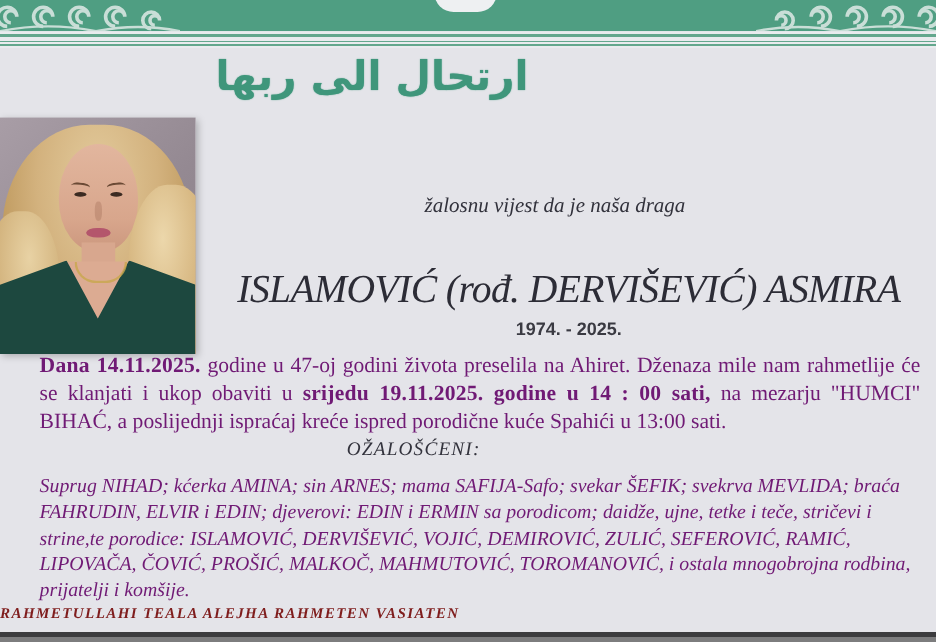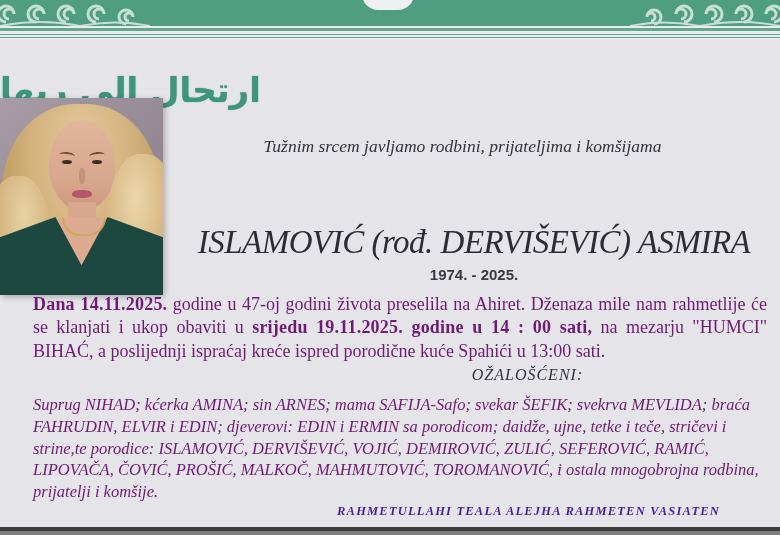--- a/index.html
+++ b/index.html
@@ -10,23 +10,23 @@
   .band{position:absolute;left:0;top:0;width:780px;height:26px;background:#4f9e82;}
   .band .notch{position:absolute;left:362px;top:-6px;width:52px;height:16px;background:#eef0f2;
                border-radius:0 0 26px 26px;}
   .corner-orn{position:absolute;top:0;height:26px;width:150px;opacity:.85;}
   .corner-orn.right{right:0;transform:scaleX(-1);}
   .sep{position:absolute;left:0;top:26px;width:780px;height:14px;background:
        linear-gradient(#e9ebee 0 2px,#63a78d 2px 5px,#e9ebee 5px 8px,
                        #63a78d 8px 9px,#e9ebee 9px 11px,#63a78d 11px 12px,#e9ebee 12px 14px);}
 
   
-  .calligraphy{position:absolute;left:0;top:44px;width:620px;text-align:left;
+  .calligraphy{position:absolute;left:0;top:44px;width:620px;text-align:center;
        font-family:"DejaVu Sans",sans-serif;font-size:34px;font-weight:bold;
-       color:#3f967b;direction:rtl;letter-spacing:1px;text-shadow:0 0 1px #3f967b;margin-top:26px;}
+       color:#3f967b;direction:rtl;letter-spacing:1px;text-shadow:0 0 1px #3f967b;}
 
   
   .photo{position:absolute;left:0;top:98px;width:163px;height:197px;overflow:hidden;
          background:linear-gradient(135deg,#a89da6 0%,#948992 55%,#8a8088 100%);
          box-shadow:2px 2px 6px rgba(0,0,0,.25);}
   .hair-back{position:absolute;left:2px;top:6px;width:158px;height:190px;
          border-radius:46% 46% 38% 40%;
          background:radial-gradient(ellipse at 50% 25%,#e3cb9d 0%,#d3b27e 45%,#bf9a5f 75%,#ae8a52 100%);}
   .hair-left{position:absolute;left:-14px;top:78px;width:64px;height:130px;border-radius:45%;
          background:radial-gradient(ellipse at 60% 30%,#e8d2a4 0%,#cfae77 60%,#b6905a 100%);}
@@ -54,26 +54,26 @@
   
   .intro{position:absolute;left:200px;right:55px;top:134px;text-align:center;
          font-style:italic;font-size:17.5px;line-height:1.45;color:#32323c;}
   .name{position:absolute;left:168px;right:0px;top:224px;text-align:center;white-space:nowrap;
         font-style:italic;font-size:33px;letter-spacing:-0.5px;color:#2c2c36;}
   .years{position:absolute;left:168px;right:0;top:266px;text-align:center;
         font-family:"Liberation Sans",sans-serif;font-weight:600;font-size:15px;color:#3a3a42;}
   .announce{position:absolute;left:33px;right:13px;top:293px;font-size:18px;line-height:1.3;
         text-align:justify;color:#701a75;}
   .announce b{letter-spacing:.2px;}
-  .mourn-head{position:absolute;left:0;right:0;top:366px;text-align:center;padding-left:275px;
+  .mourn-head{position:absolute;left:14px;right:0;top:366px;padding-left:275px;
         font-style:italic;font-size:16px;letter-spacing:1px;color:#33333d;}
   .mourners{position:absolute;left:33px;right:18px;top:394px;font-style:italic;font-size:16.5px;
         line-height:1.32;color:#701a75;}
-  .footer{position:absolute;left:0;right:60px;top:504px;text-align:right;font-style:italic;
-        font-weight:bold;font-size:12.5px;letter-spacing:1.2px;color:#4c1d95;}
+  .footer{position:absolute;left:0;right:60px;top:504px;text-align:left;font-style:italic;
+        font-weight:bold;font-size:12.5px;letter-spacing:1.2px;color:#7f1d1d;}
   .bottom-edge{position:absolute;left:0;bottom:0;width:780px;height:9px;
         background:linear-gradient(#e4e4e9 0 1px,#3c3c3e 1px 5px,#7d7d7e 5px 9px);}
 </style>
 </head>
 <body>
 
 <div class="band">
   <svg class="corner-orn" viewBox="0 0 150 26" xmlns="http://www.w3.org/2000/svg">
     <g fill="none" stroke="#dfeae6" stroke-width="3">
       <path d="M6 22 a8 8 0 1 1 8 -8 a5 5 0 1 0 -5 5"></path>
@@ -112,21 +112,22 @@
   </div>
   <div class="neck"></div>
   <div class="chest"></div>
   <div class="hair-left"></div>
   <div class="hair-right"></div>
   <div class="top-garment"></div>
   <div class="necklace"></div>
 </div>
 
 <div class="intro">
-  <span>Tužnim srcem javljamo rodbini, prijateljima i komšijama</span><br>
+  <br>
+  <span>žalosnu vijest da  je naša draga</span>
 </div>
 
 <div class="name">ISLAMOVIĆ (rođ. DERVIŠEVIĆ) ASMIRA</div>
 <div class="years">1974. - 2025.</div>
 
 <div class="announce">
   <b>Dana 14.11.2025.</b><span> godine u 47-oj godini života preselila na Ahiret. Dženaza mile nam rahmetlije će se klanjati i ukop obaviti u </span><b>srijedu 19.11.2025. godine  u 14 : 00 sati,</b><span> na mezarju "HUMCI" BIHAĆ,  a poslijednji ispraćaj kreće ispred porodične kuće Spahići u 13:00 sati.</span>
 </div>
 
 <div class="mourn-head">OŽALOŠĆENI:</div>

